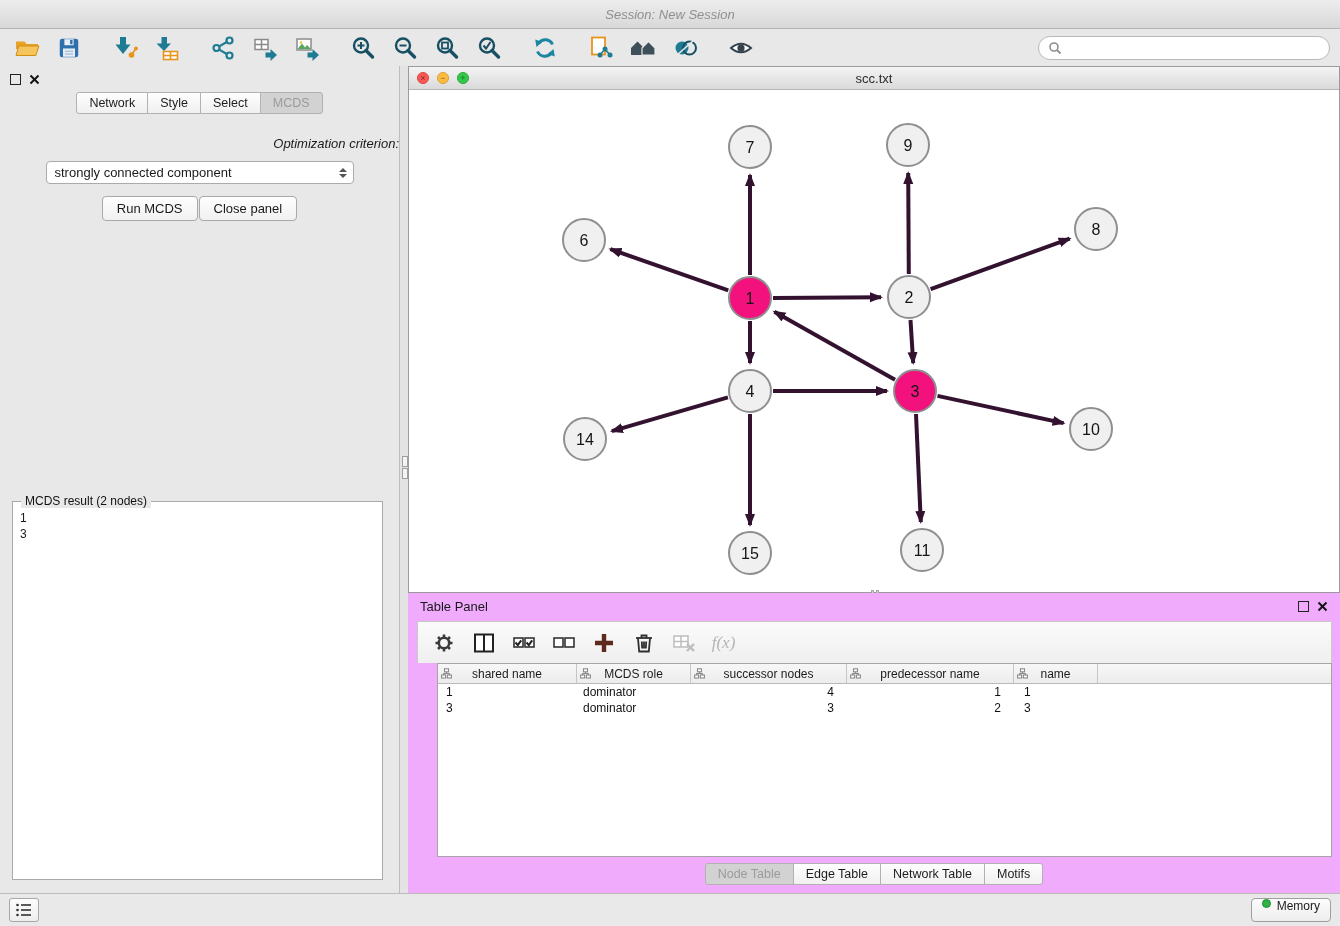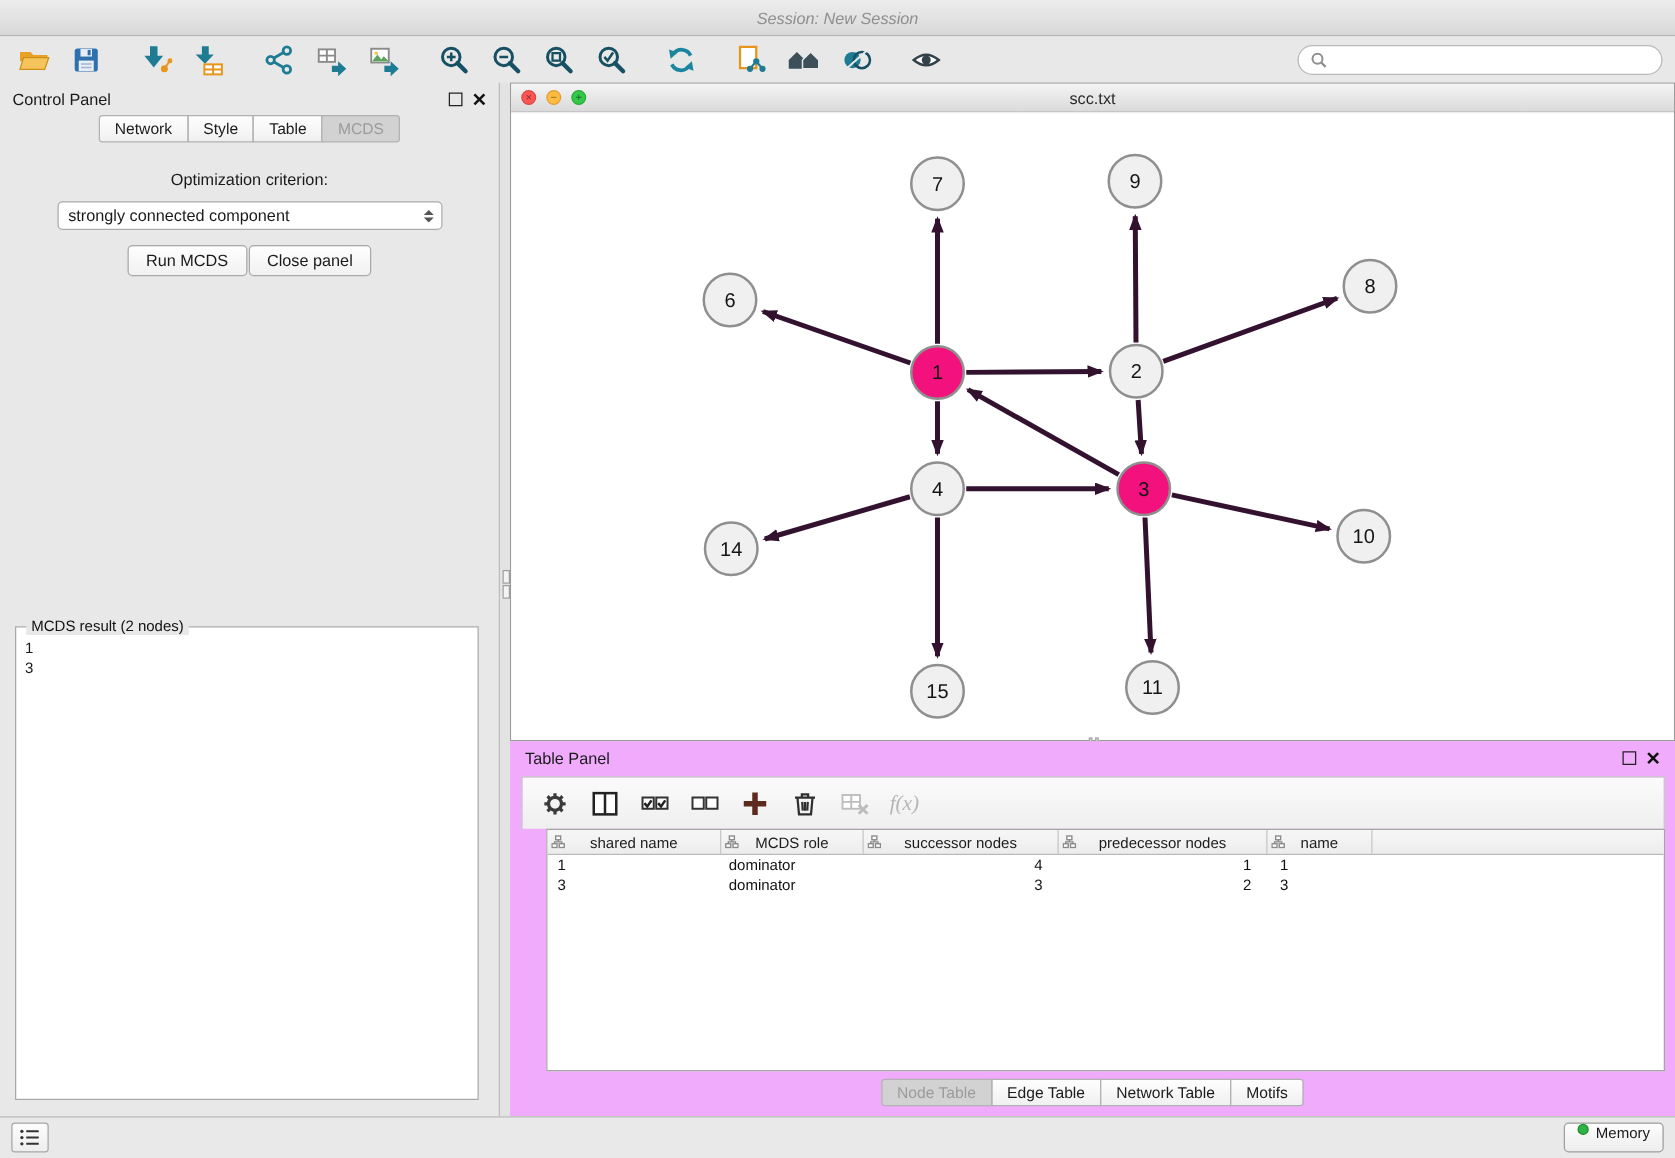--- a/index.html
+++ b/index.html
@@ -28,21 +28,21 @@
     border-right:1px solid #bdbdbd;box-sizing:border-box;}
   .panel-head{height:26px;display:flex;align-items:center;padding:0 10px;font-size:13px;gap:8px;}
   .panel-head .ph-title{flex:1;}
   .float-box{width:9px;height:9px;border:1.5px solid #222;display:inline-block;}
   .cp-tabs{display:flex;justify-content:center;}
   .tab-btn{border:1px solid #b2b2b2;background:linear-gradient(#fefefe,#f0f0f0);
     font-size:12.5px;padding:3px 12px;margin-left:-1px;color:#1c1c1c;}
   .tab-btn:first-child{margin-left:0;border-radius:3px 0 0 3px;}
   .tab-btn:last-child{border-radius:0 3px 3px 0;}
   .tab-btn.active{background:#d2d2d2;color:#9b9b9b;}
-  .opt-label{text-align:center;font-size:13px;margin-top:22px;}
+  .opt-label{text-align:right;font-size:13px;margin-top:22px;font-style:italic;}
   .select-box{width:308px;height:23px;margin:10px auto 0;background:#fff;border:1px solid #ababab;
     border-radius:4px;display:flex;align-items:center;padding:0 6px 0 8px;box-sizing:border-box;font-size:13px;}
   .spin{margin-left:auto;display:flex;flex-direction:column;gap:2px;}
   .spin i{display:block;width:0;height:0;border-left:4px solid transparent;border-right:4px solid transparent;}
   .spin .up{border-bottom:4.5px solid #555;}
   .spin .dn{border-top:4.5px solid #555;}
   .cp-buttons{display:flex;justify-content:center;gap:1px;margin-top:12px;}
   .push-btn{height:23px;padding:0 14px;border:1px solid #a9a9a9;border-radius:4px;
     background:linear-gradient(#fefefe,#f1f1f1);font-size:13px;display:flex;align-items:center;}
   .result-field{position:absolute;left:12px;right:16px;top:435px;height:377px;
@@ -271,31 +271,30 @@
       <svg width="14" height="14" viewBox="0 0 14 14">
         <circle cx="6" cy="6" r="4" fill="none" stroke="#8e8e8e" stroke-width="1.6"></circle>
         <line x1="9" y1="9" x2="12.5" y2="12.5" stroke="#8e8e8e" stroke-width="1.8"></line>
       </svg>
       <input type="text" placeholder="" style="">
     </div>
   </div>
 
   <div class="control-panel">
     <div class="panel-head">
-      <span class="ph-title">Control Panel</span>
       <span class="float-box"></span>
       <svg width="11" height="11" viewBox="0 0 11 11">
         <line x1="1.5" y1="1.5" x2="9.5" y2="9.5" stroke="#111" stroke-width="2"></line>
         <line x1="9.5" y1="1.5" x2="1.5" y2="9.5" stroke="#111" stroke-width="2"></line>
       </svg>
     </div>
     <div class="cp-tabs">
       <div class="tab-btn">Network</div>
       <div class="tab-btn">Style</div>
-      <div class="tab-btn">Table</div>
+      <div class="tab-btn">Select</div>
       <div class="tab-btn active">MCDS</div>
     </div>
     <div class="opt-label">Optimization criterion:</div>
     <div class="select-box">
       <span>strongly connected component</span>
       <span class="spin">
           <i class="up"></i>
           <i class="dn"></i>
         </span>
     </div>
@@ -519,21 +518,21 @@
         </div>
         <div class="hcell">
           <svg width="11" height="11" viewBox="0 0 11 11">
             <g fill="#fff" stroke="#8a8a8a" stroke-width="1.1">
               <rect x="3.5" y="0.8" width="4" height="3"></rect>
                 <rect x="0.6" y="7" width="4" height="3"></rect>
                 <rect x="6.4" y="7" width="4" height="3"></rect>
             </g>
             <path d="M5.5 3.8 v1.7 M2.6 7 V5.5 h5.8 V7" fill="none" stroke="#8a8a8a" stroke-width="1.1"></path>
           </svg>
-          <span>predecessor nodes</span>
+          <span>predecessor name</span>
         </div>
         <div class="hcell">
           <svg width="11" height="11" viewBox="0 0 11 11">
             <g fill="#fff" stroke="#8a8a8a" stroke-width="1.1">
               <rect x="3.5" y="0.8" width="4" height="3"></rect>
                 <rect x="0.6" y="7" width="4" height="3"></rect>
                 <rect x="6.4" y="7" width="4" height="3"></rect>
             </g>
             <path d="M5.5 3.8 v1.7 M2.6 7 V5.5 h5.8 V7" fill="none" stroke="#8a8a8a" stroke-width="1.1"></path>
           </svg>

